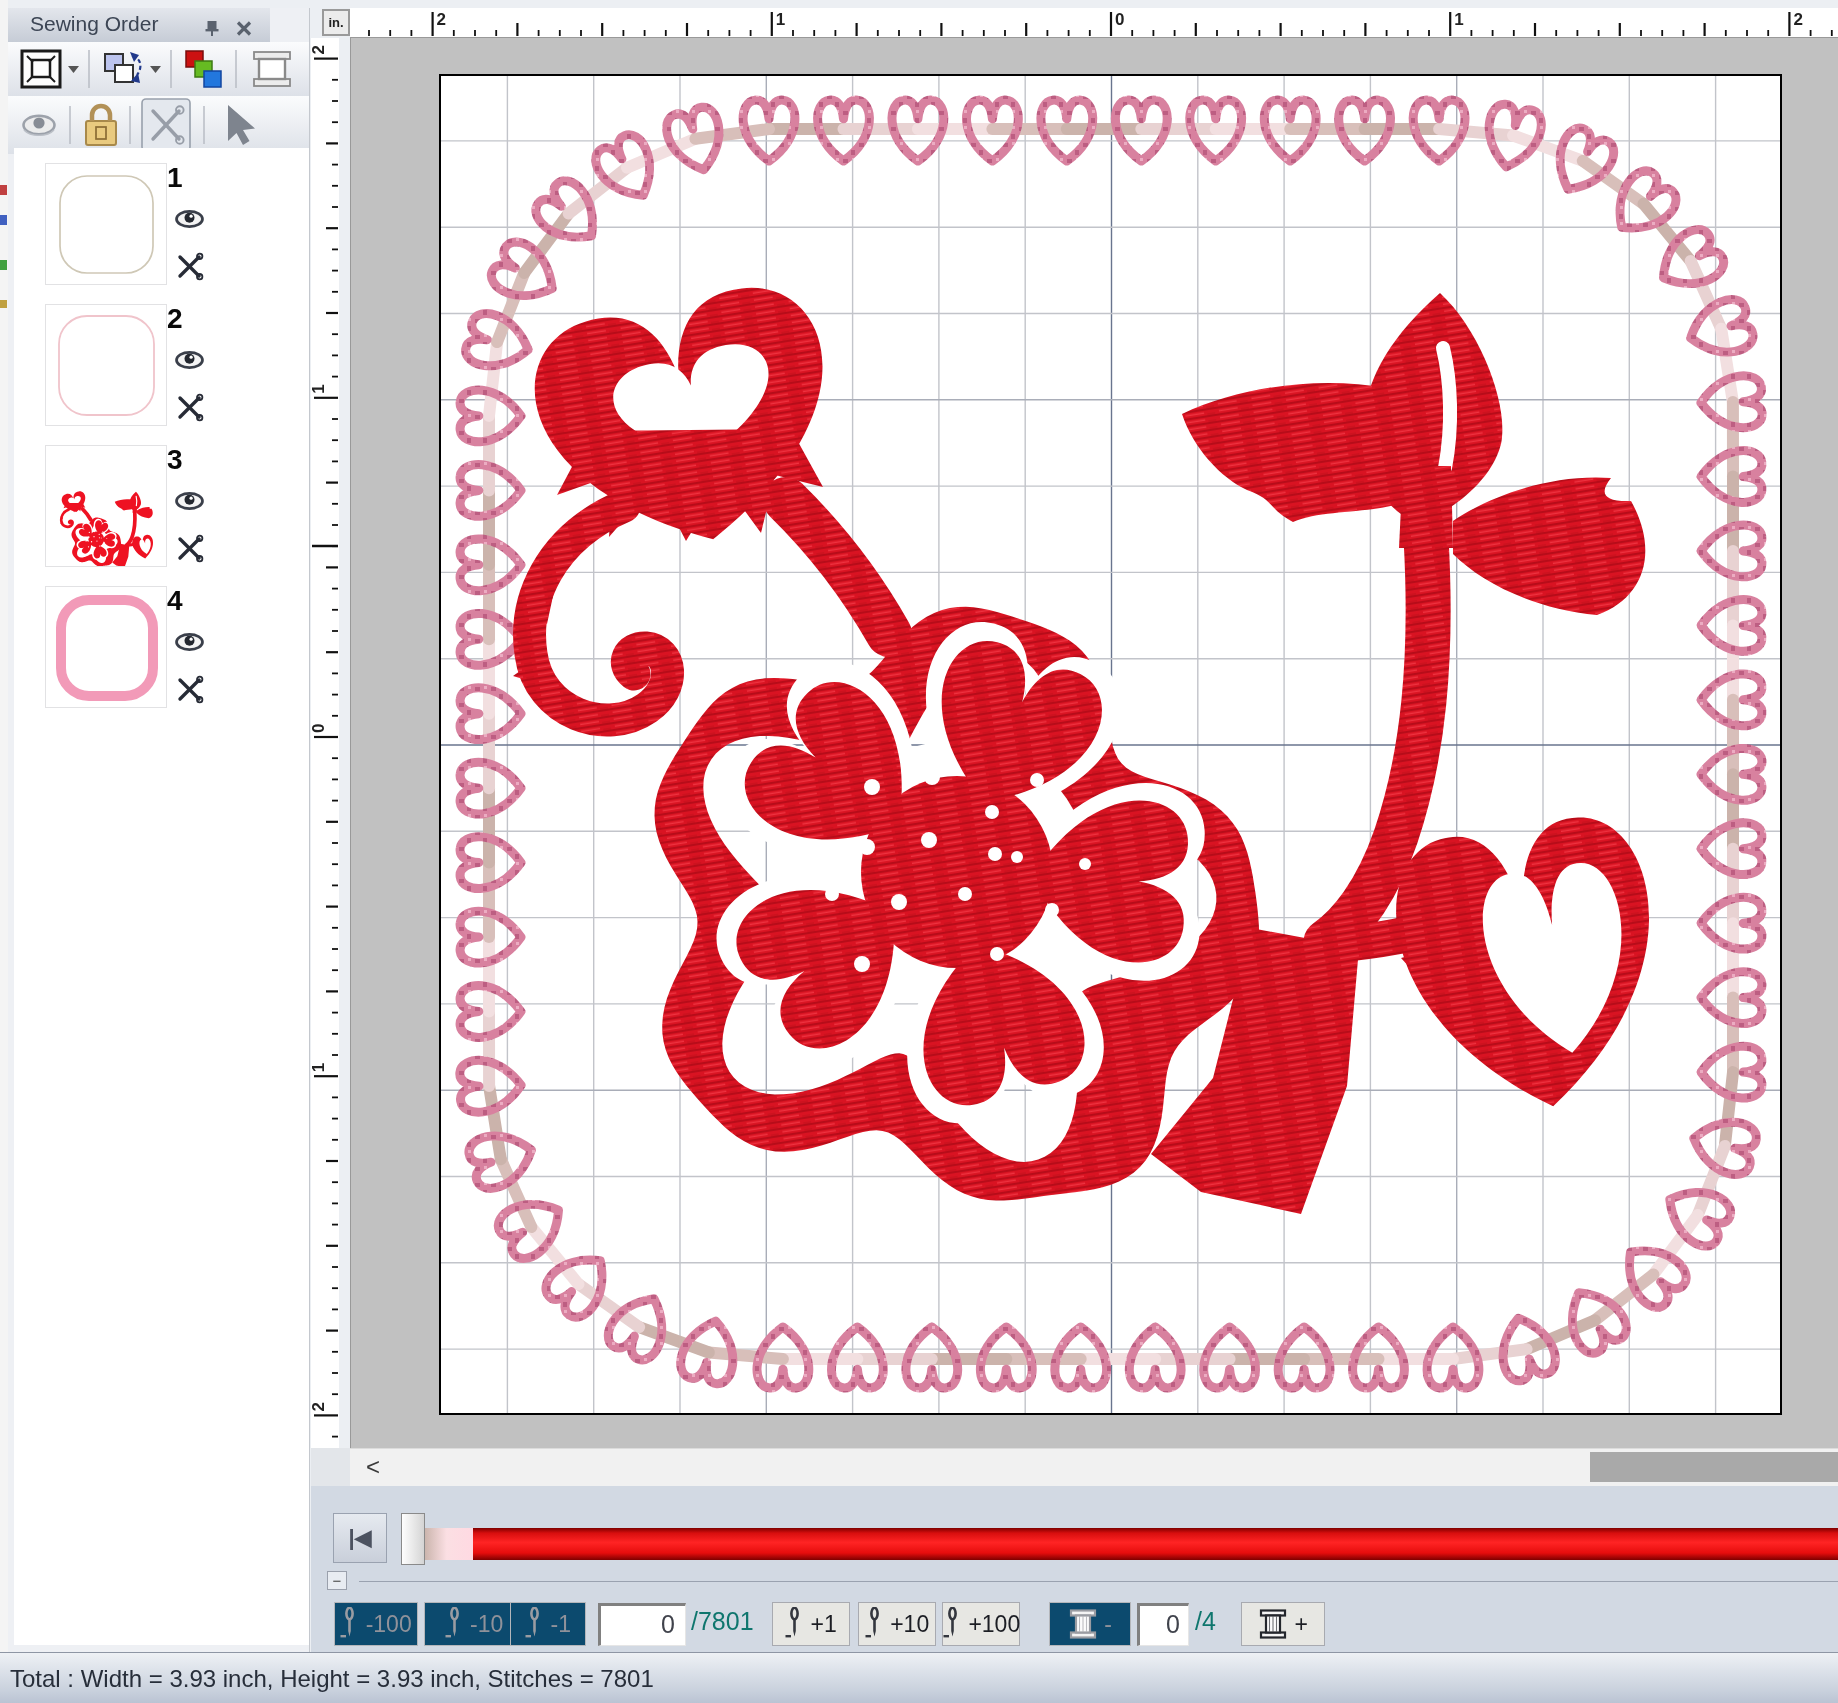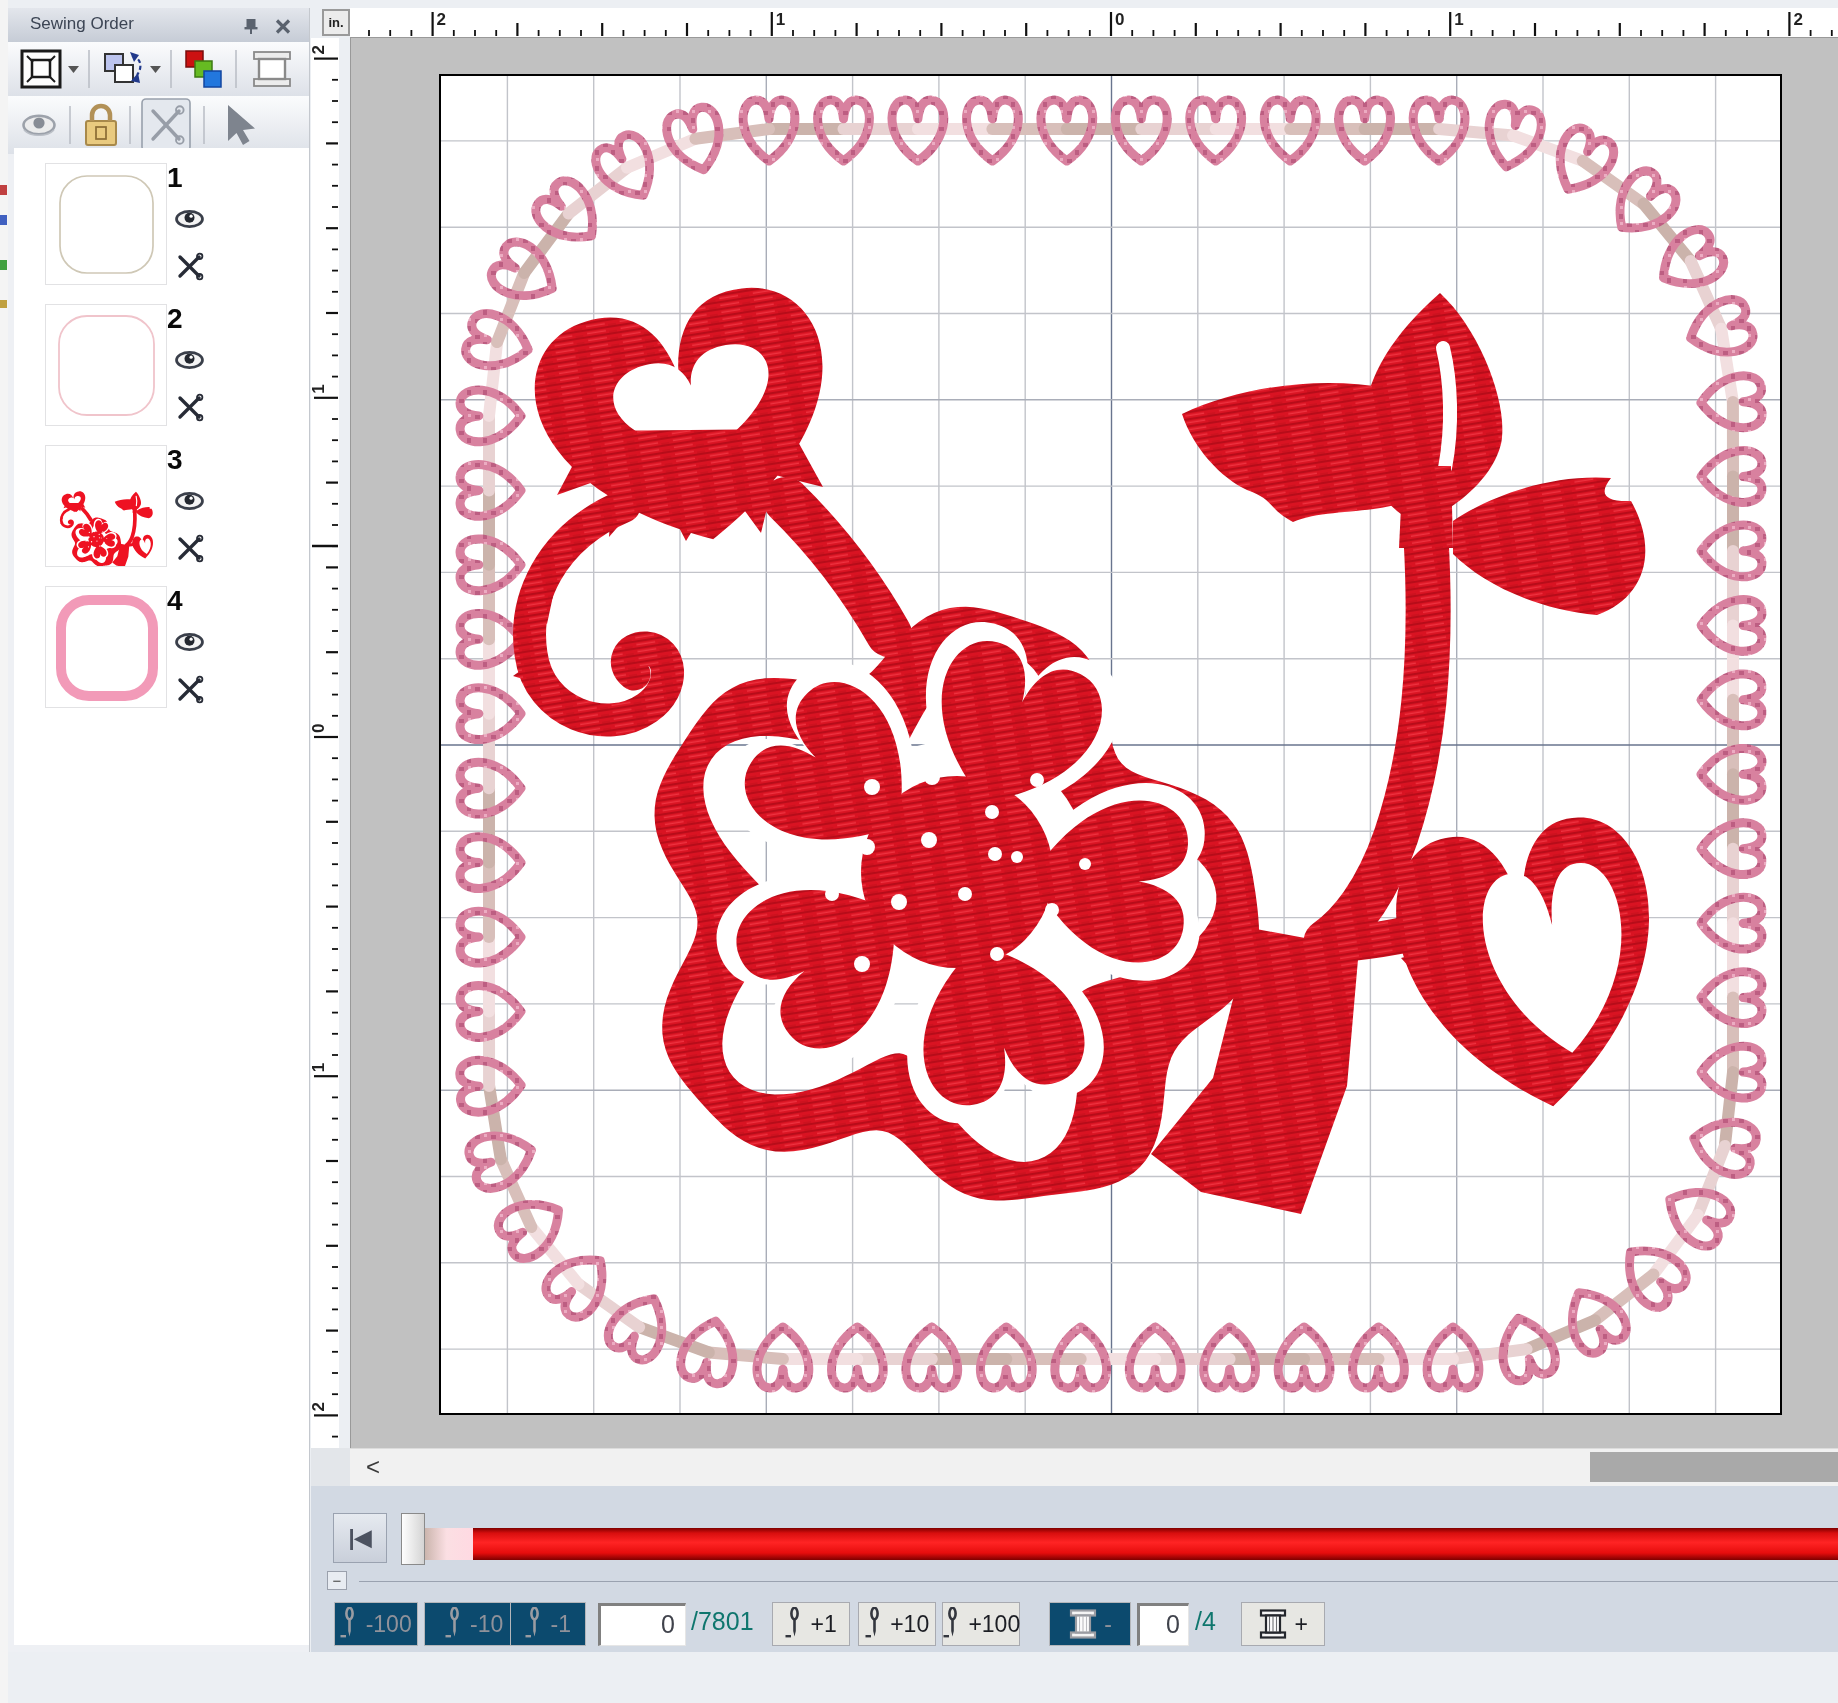--- a/index.html
+++ b/index.html
@@ -1,19 +1,19 @@
 <!DOCTYPE html>
 <html><head><meta charset="utf-8"><title>s</title><style>
 *{margin:0;padding:0;box-sizing:border-box}
 html,body{width:1838px;height:1703px;overflow:hidden}
 body{font-family:"Liberation Sans",sans-serif;background:#eceff3;position:relative}
 #root{position:absolute;left:0;top:0;width:1838px;height:1703px}
 #sliver{position:absolute;left:0;top:0;width:8px;height:1703px;background:#f4f4f4}
 #panel{position:absolute;left:8px;top:8px;width:302px;height:1644px;background:#eef0f4;border-right:1px solid #c4c8ce}
-#ptitle{position:absolute;left:0;top:0;width:301px;height:34px;background:linear-gradient(#e3e6ec,#c6ccd6);color:#3c4554;font-size:17px;line-height:32px;padding-left:22px}
+#ptitle{position:absolute;left:0;top:0;width:262px;height:34px;background:linear-gradient(#e3e6ec,#c6ccd6);color:#3c4554;font-size:21px;line-height:32px;padding-left:22px}
 #ptitle .ico{position:absolute;top:7px;width:20px;height:20px}
 #ptbar1{position:absolute;left:0;top:34px;width:301px;height:54px;background:linear-gradient(#fbfcfd,#dde1e8)}
 #ptbar2{position:absolute;left:0;top:88px;width:301px;height:58px;background:linear-gradient(#fbfcfd,#dde1e8)}
 #plist{position:absolute;left:6px;top:140px;width:295px;height:1497px;background:#fff}
 .thumb{position:absolute;left:31px;width:122px;height:122px;background:#fff;border:1px solid #e2e2e4}
 .inum{position:absolute;left:153px;font-size:28px;font-weight:bold;color:#0a0a0a}
 .iico{position:absolute;left:161px;width:32px;height:28px}
 #inbox{position:absolute;left:322px;top:9px;width:28px;height:27px;background:#ececec;border:2px solid #9a9a9a;font-size:13px;font-weight:bold;text-align:center;line-height:23px;color:#222}
 #hruler{position:absolute;left:350px;top:8px;width:1488px;height:29px;background:#fff}
 #vruler{position:absolute;left:311px;top:38px;width:28px;height:1410px;background:#fff}
@@ -661,12 +661,15 @@
           <rect x="3" y="2.5" width="24" height="5" fill="#f4f4f4" stroke="#23262c" stroke-width="2.2"></rect>
           <rect x="3" y="24.5" width="24" height="5" fill="#f4f4f4" stroke="#23262c" stroke-width="2.2"></rect>
           <rect x="8" y="7.5" width="14" height="17" fill="#fcfcfc" stroke="#23262c" stroke-width="2.2"></rect>
           <g stroke="#23262c" stroke-width="1.1" opacity="0.65">
             <line x1="11.5" y1="8.5" x2="11.5" y2="23.5"></line>
             <line x1="15" y1="8.5" x2="15" y2="23.5"></line>
             <line x1="18.5" y1="8.5" x2="18.5" y2="23.5"></line>
           </g>
         </svg>&nbsp;+</div>
 </div>
+<div id="status">
+      <span>Total : Width = 3.93 inch, Height = 3.93 inch, Stitches = 7801</span>
+    </div>
 </div>
 </body></html>

